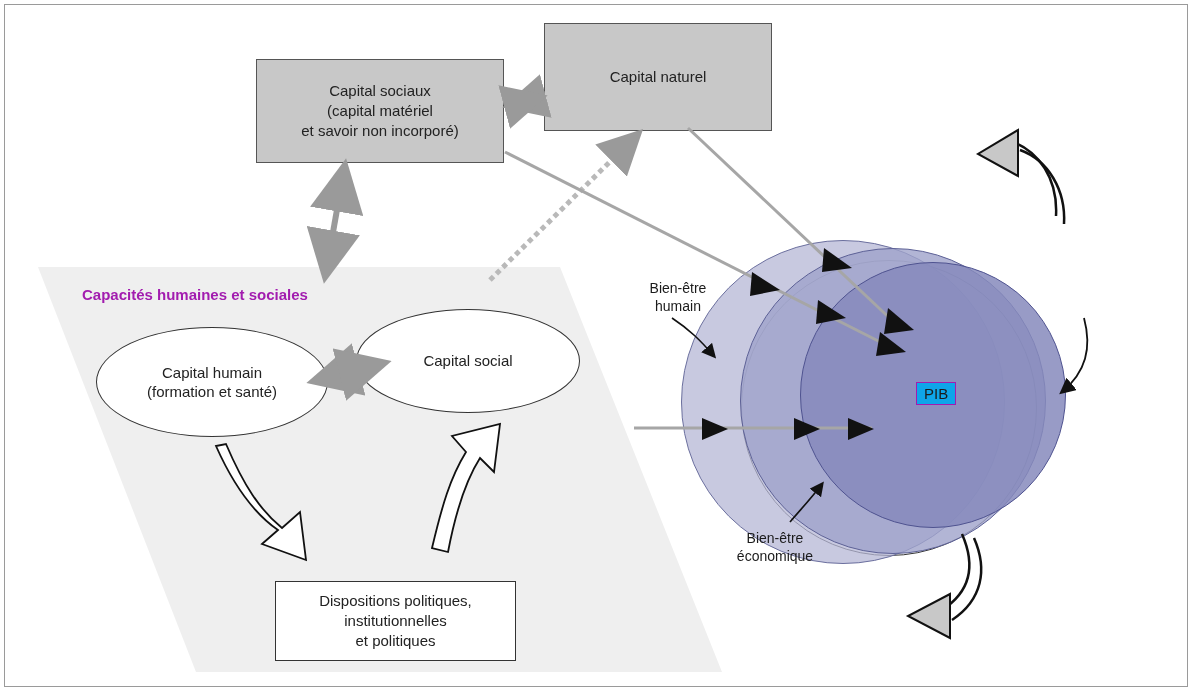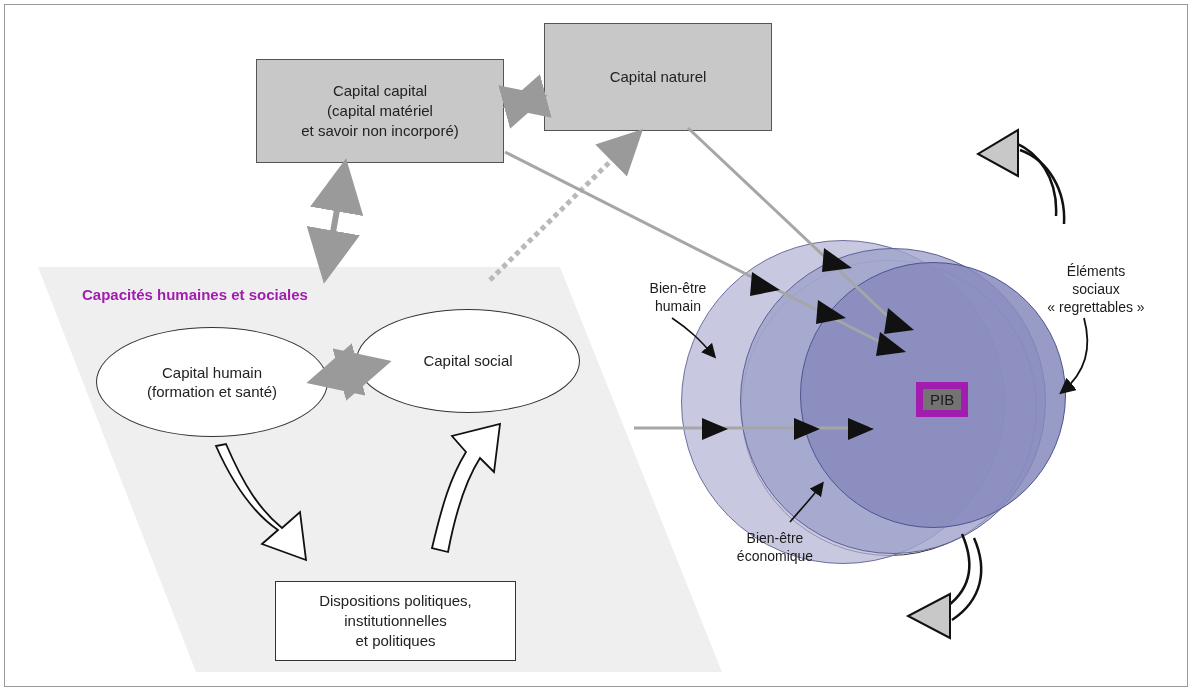--- a/index.html
+++ b/index.html
@@ -123,22 +123,22 @@
   }
   #circle-pib {
     left: 800px; top: 262px; width: 266px; height: 266px;
     border: 1px solid #4f5390;
     background: rgba(134,138,188,0.85);
   }
   #label-pib {
     position: absolute;
     left: 916px; top: 382px;
     padding: 2px 7px;
-    background: #737373;
-    border: 7px solid #a21caf;
+    background: #0ea5e9;
+    border: 1px solid #a21caf;
     font-size: 15px;
     color: #1b1b1b;
   }
 
   
   .txt {
     position: absolute;
     font-size: 14px;
     color: #1b1b1b;
     line-height: 1.3;
@@ -164,21 +164,21 @@
   <div class="frame"></div>
 
   <svg id="panel-capacites" viewBox="0 0 740 405" width="740" height="405">
     <polygon points="38,0 560,0 722,405 196,405" fill="#efefef"></polygon>
   </svg>
 
   <div id="panel-label">Capacités humaines et sociales</div>
 
   <div class="box box-grey" id="box-capital-produit">
     <div>
-      <div>Capital capital</div>
+      <div>Capital sociaux</div>
       <div>(capital matériel</div>
       <div>et savoir non incorporé)</div>
     </div>
   </div>
 
   <div class="box box-grey" id="box-capital-naturel">
     <div>Capital naturel</div>
   </div>
 
   <div class="box box-white" id="box-dispositions">
@@ -209,25 +209,20 @@
   <div class="txt" id="txt-bienetre-humain">
     <div>Bien-être</div>
     <div>humain</div>
   </div>
 
   <div class="txt" id="txt-bienetre-eco">
     <div>Bien-être</div>
     <div>économique</div>
   </div>
 
-  <div class="txt" id="txt-elements-sociaux">
-    <div>Éléments</div>
-    <div>sociaux</div>
-    <div>« regrettables »</div>
-  </div>
 
   <svg id="overlay" viewBox="0 0 1193 692">
     <defs>
       <marker id="ah-grey" markerWidth="9" markerHeight="9" refX="7" refY="4.5" orient="auto">
         <path d="M0,0 L9,4.5 L0,9 z" fill="#9a9a9a"></path>
       </marker>
       <marker id="ah-grey-start" markerWidth="9" markerHeight="9" refX="2" refY="4.5" orient="auto">
         <path d="M9,0 L0,4.5 L9,9 z" fill="#9a9a9a"></path>
       </marker>
       <marker id="ah-black" markerWidth="10" markerHeight="10" refX="8" refY="5" orient="auto">

